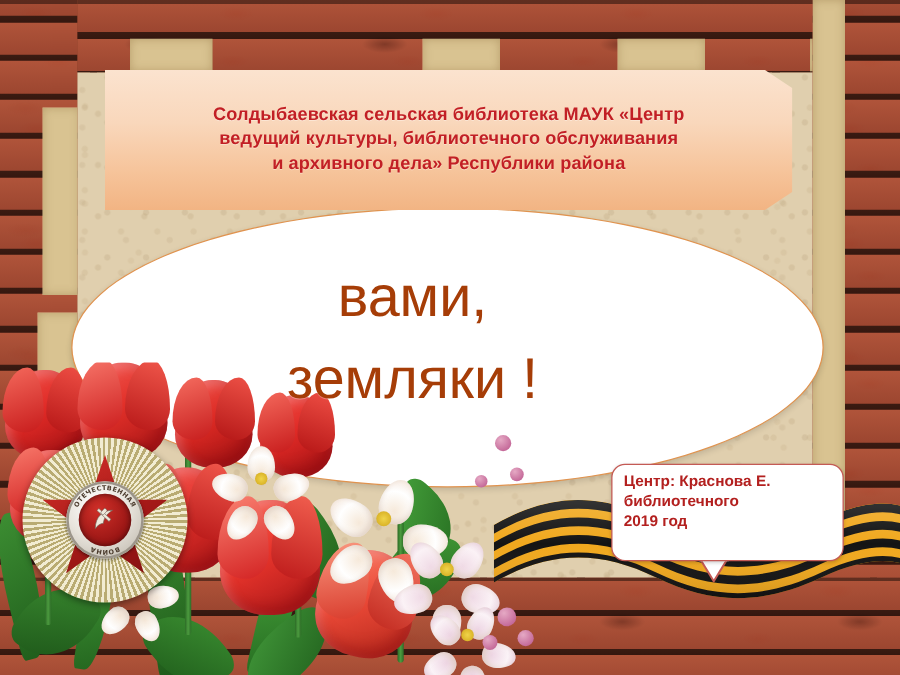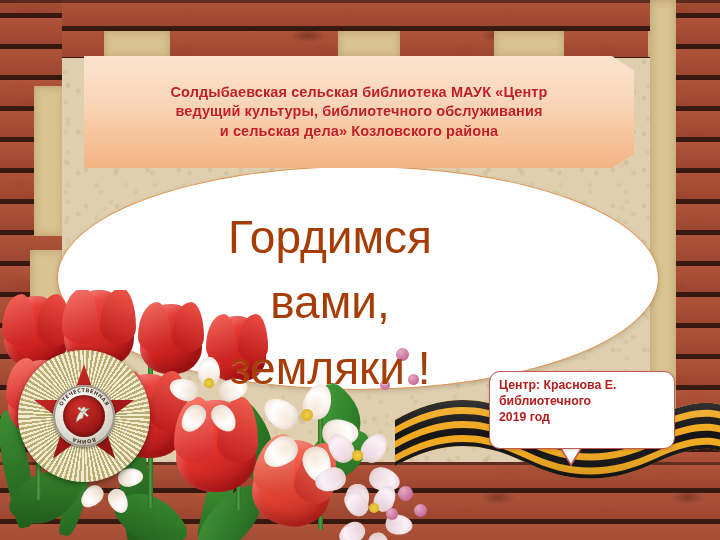--- a/index.html
+++ b/index.html
@@ -250,21 +250,21 @@
 
   <div class="brick-band brick-bottom z-brick">
     <div class="brick-tex"></div>
     <div class="brick-mottle"></div>
   </div>
 
   <div class="header-plaque z-plaque">
     <div class="hp-text">
       <span>Солдыбаевская сельская библиотека  МАУК «Центр</span>
       <span>ведущий культуры, библиотечного обслуживания</span>
-      <span>и сельская дела» Козловского района</span>
+      <span>и архивного дела» Республики района</span>
     </div>
   </div>
 
   <div class="title-ellipse z-ellipse"></div>
 
   <div class="bouquet z-flowers">
 
     <div class="leaf" style="left:18px;top:118px;width:26px;height:118px;transform:rotate(-14deg);background:linear-gradient(160deg,#3d8f33,#1f5c1b);"></div>
     <div class="leaf" style="left:58px;top:142px;width:22px;height:104px;transform:rotate(9deg);background:linear-gradient(160deg,#46a03b,#24661f);"></div>
     <div class="leaf" style="left:128px;top:126px;width:30px;height:128px;transform:rotate(-8deg);background:linear-gradient(160deg,#3b8c31,#1d5719);"></div>
@@ -417,21 +417,20 @@
                L330,62 C314,56 292,58 262,72 C215,94 175,94 130,72 C85,50 45,50 0,76 Z" fill="url(#rshade)" opacity="0.25"></path>
     </g>
     <linearGradient id="rshade" x1="0" y1="0" x2="0" y2="1">
       <stop offset="0%" stop-color="#ffffff" stop-opacity=".55"></stop>
       <stop offset="45%" stop-color="#ffffff" stop-opacity="0"></stop>
       <stop offset="100%" stop-color="#000000" stop-opacity=".45"></stop>
     </linearGradient>
   </svg>
 
   <div class="main-title">
-    <span class="mt-line">Гордимся</span>
     <span class="mt-line">вами,</span>
     <span class="mt-line">земляки !</span>
   </div>
 
   <svg class="callout-tail-stroke z-callout" viewBox="0 0 30 20">
     <path d="M4,1 L26,1 L15,19 Z" fill="#ffffff" stroke="#c45a55" stroke-width="1.6"></path>
     <rect x="3" y="0" width="24" height="3" fill="#ffffff"></rect>
   </svg>
   <div class="author-callout z-callout">
     <div class="ac-line">Центр: Краснова Е.</div>

